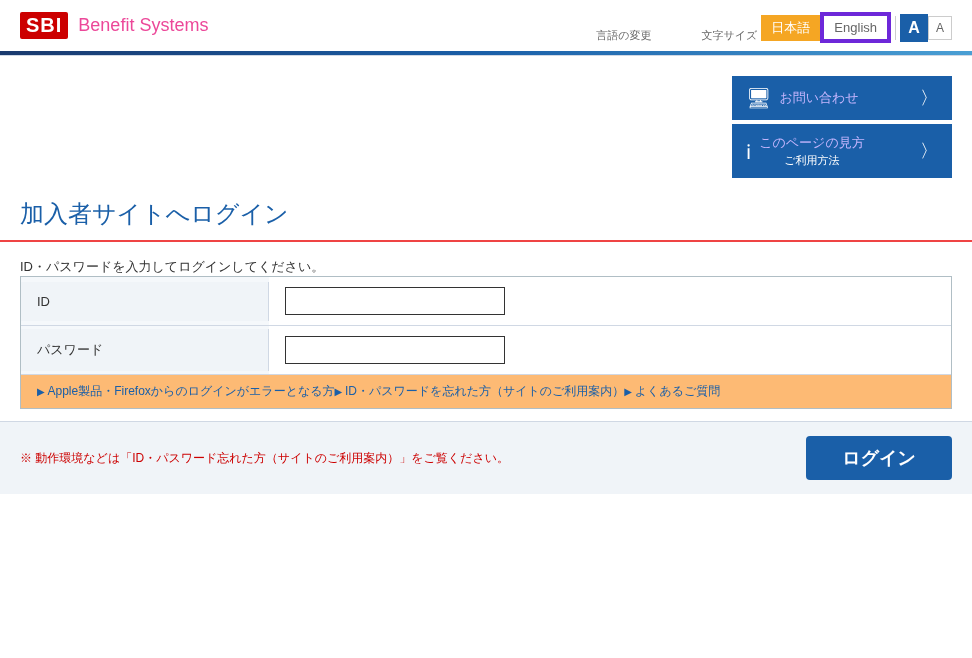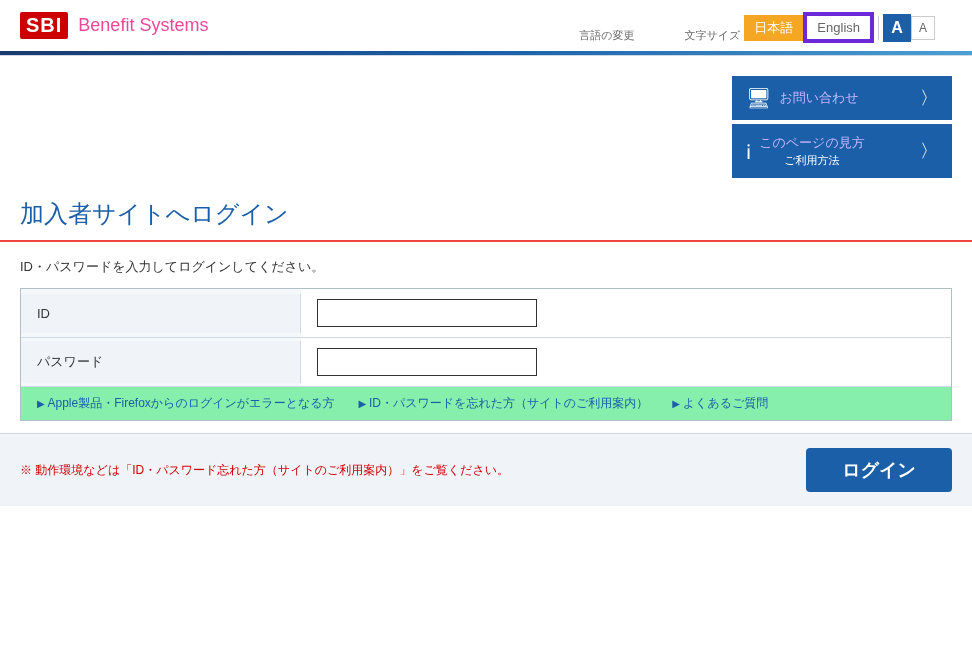--- a/index.html
+++ b/index.html
@@ -130,39 +130,38 @@
       border-bottom: 2px solid #ef4444;
       margin: 0 0 16px 0;
     }
 
     
     .form-area {
       padding: 0 20px;
     }
     .form-desc {
       font-size: 13px;
-      margin-bottom: 12px;
       color: #333;
     }
     .form-box {
       border: 1px solid #b0bec5;
       background: #f5f8fb;
       padding: 0;
       margin-bottom: 12px;
     }
     .form-row {
       display: flex;
       align-items: center;
       border-bottom: 1px solid #d0d8e4;
     }
     .form-row:last-child {
       border-bottom: none;
     }
     .form-label {
-      width: 280px;
+      width: 248px;
       padding: 12px 16px;
       font-size: 13px;
       color: #333;
       background: #f0f4f8;
       border-right: 1px solid #d0d8e4;
     }
     .form-input-cell {
       flex: 1;
       padding: 10px 16px;
       background: #fff;
@@ -170,23 +169,22 @@
     .form-input {
       width: 220px;
       height: 28px;
       border: 1.5px solid #333;
       padding: 2px 6px;
       font-size: 13px;
       outline: none;
     }
     .form-links {
       display: flex;
-      gap: 24px;
       padding: 8px 16px;
-      background: #86efac;
+      background: #fdba74;
       flex-wrap: wrap;
     }
     .form-link {
       color: #1a5fa8;
       font-size: 12px;
       text-decoration: none;
       cursor: pointer;
     }
     .form-link::before {
       content: "▶ ";
@@ -217,21 +215,21 @@
       cursor: pointer;
       font-family: inherit;
       border-radius: 4px;
       min-width: 120px;
     }
 
     .header-top {
       display: flex;
       align-items: flex-start;
       justify-content: space-between;
-      padding: 12px 37px 8px 20px;
+      padding: 12px 20px 8px 20px;
     }
     .labels-and-controls {
       display: flex;
       flex-direction: row;
       align-items: flex-end;
       gap: 4px;
     }
     .labels-line {
       display: flex;
       gap: 50px;

